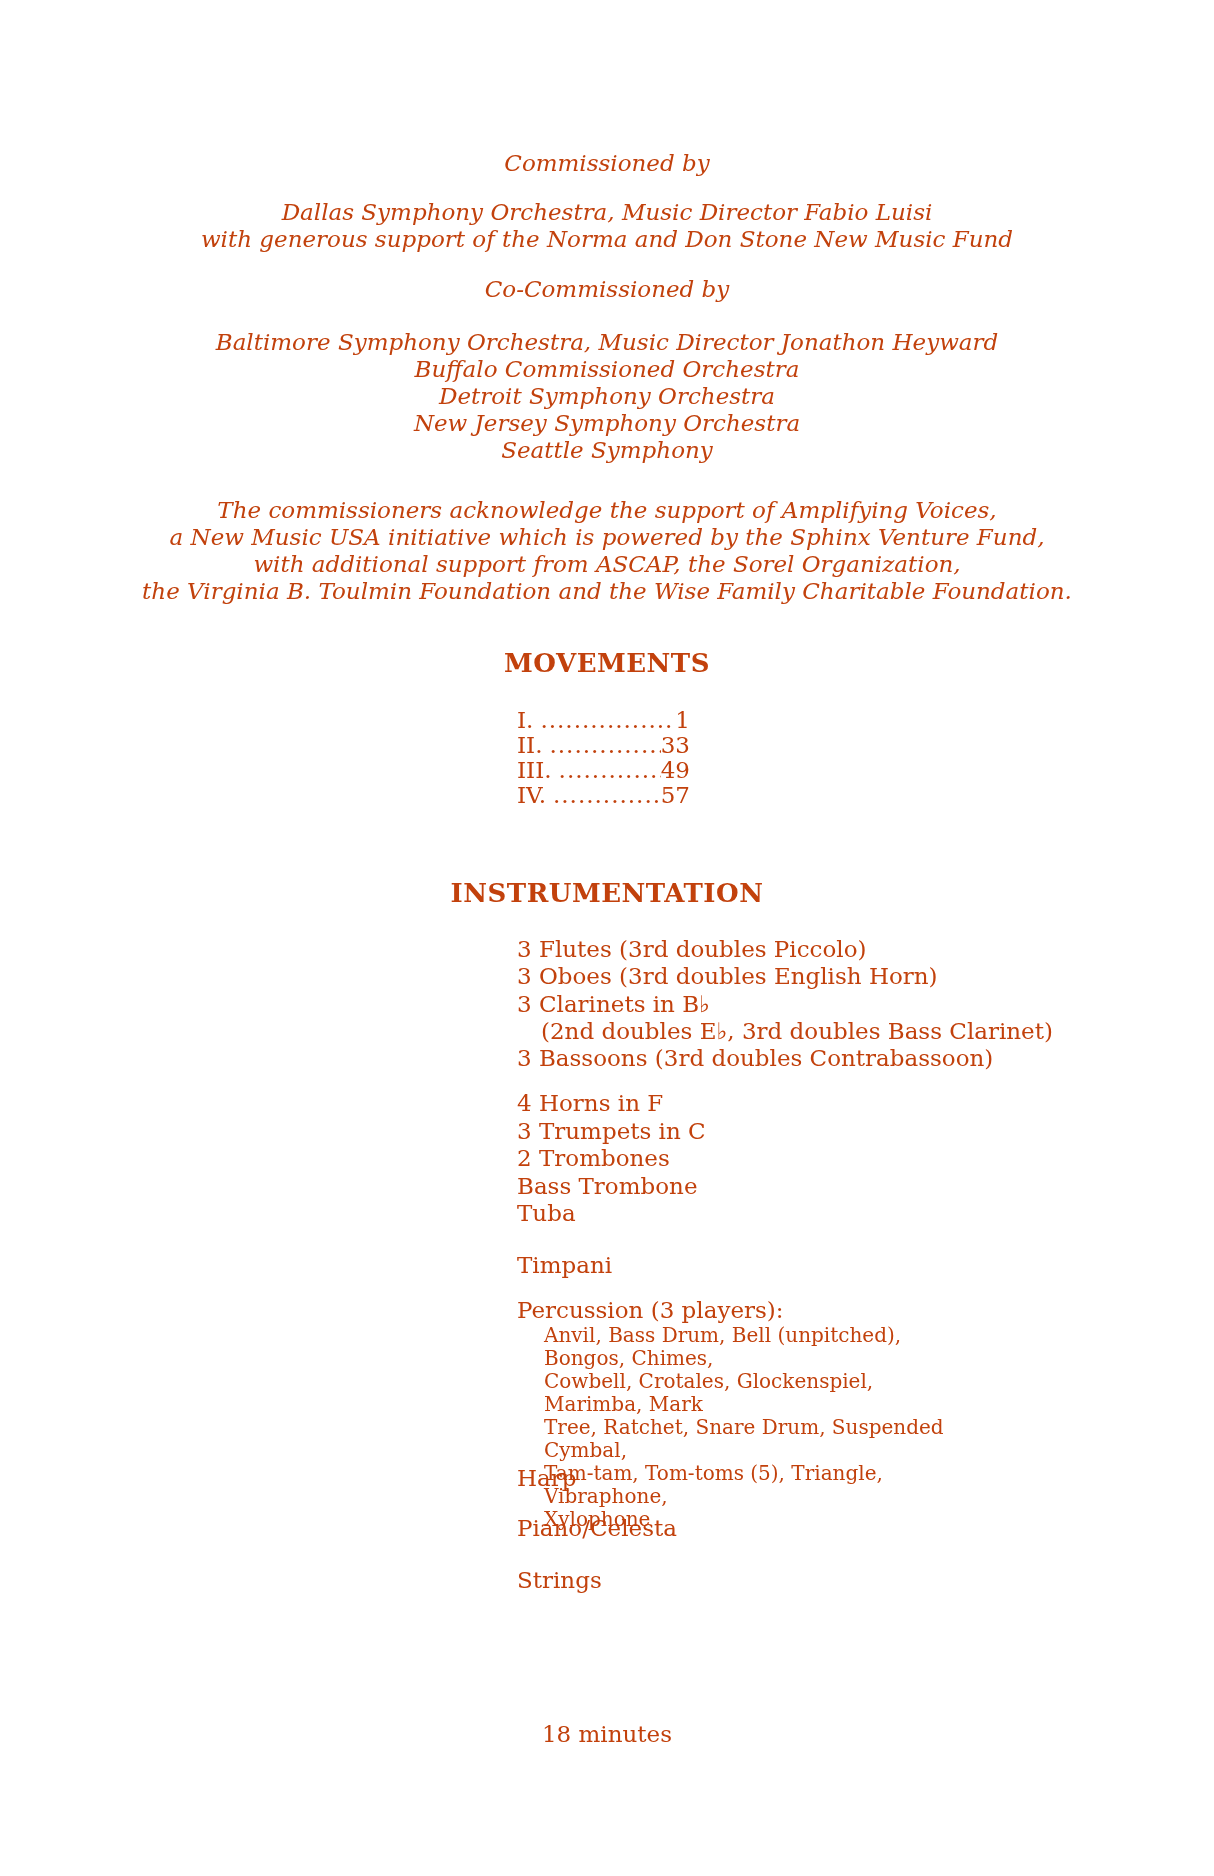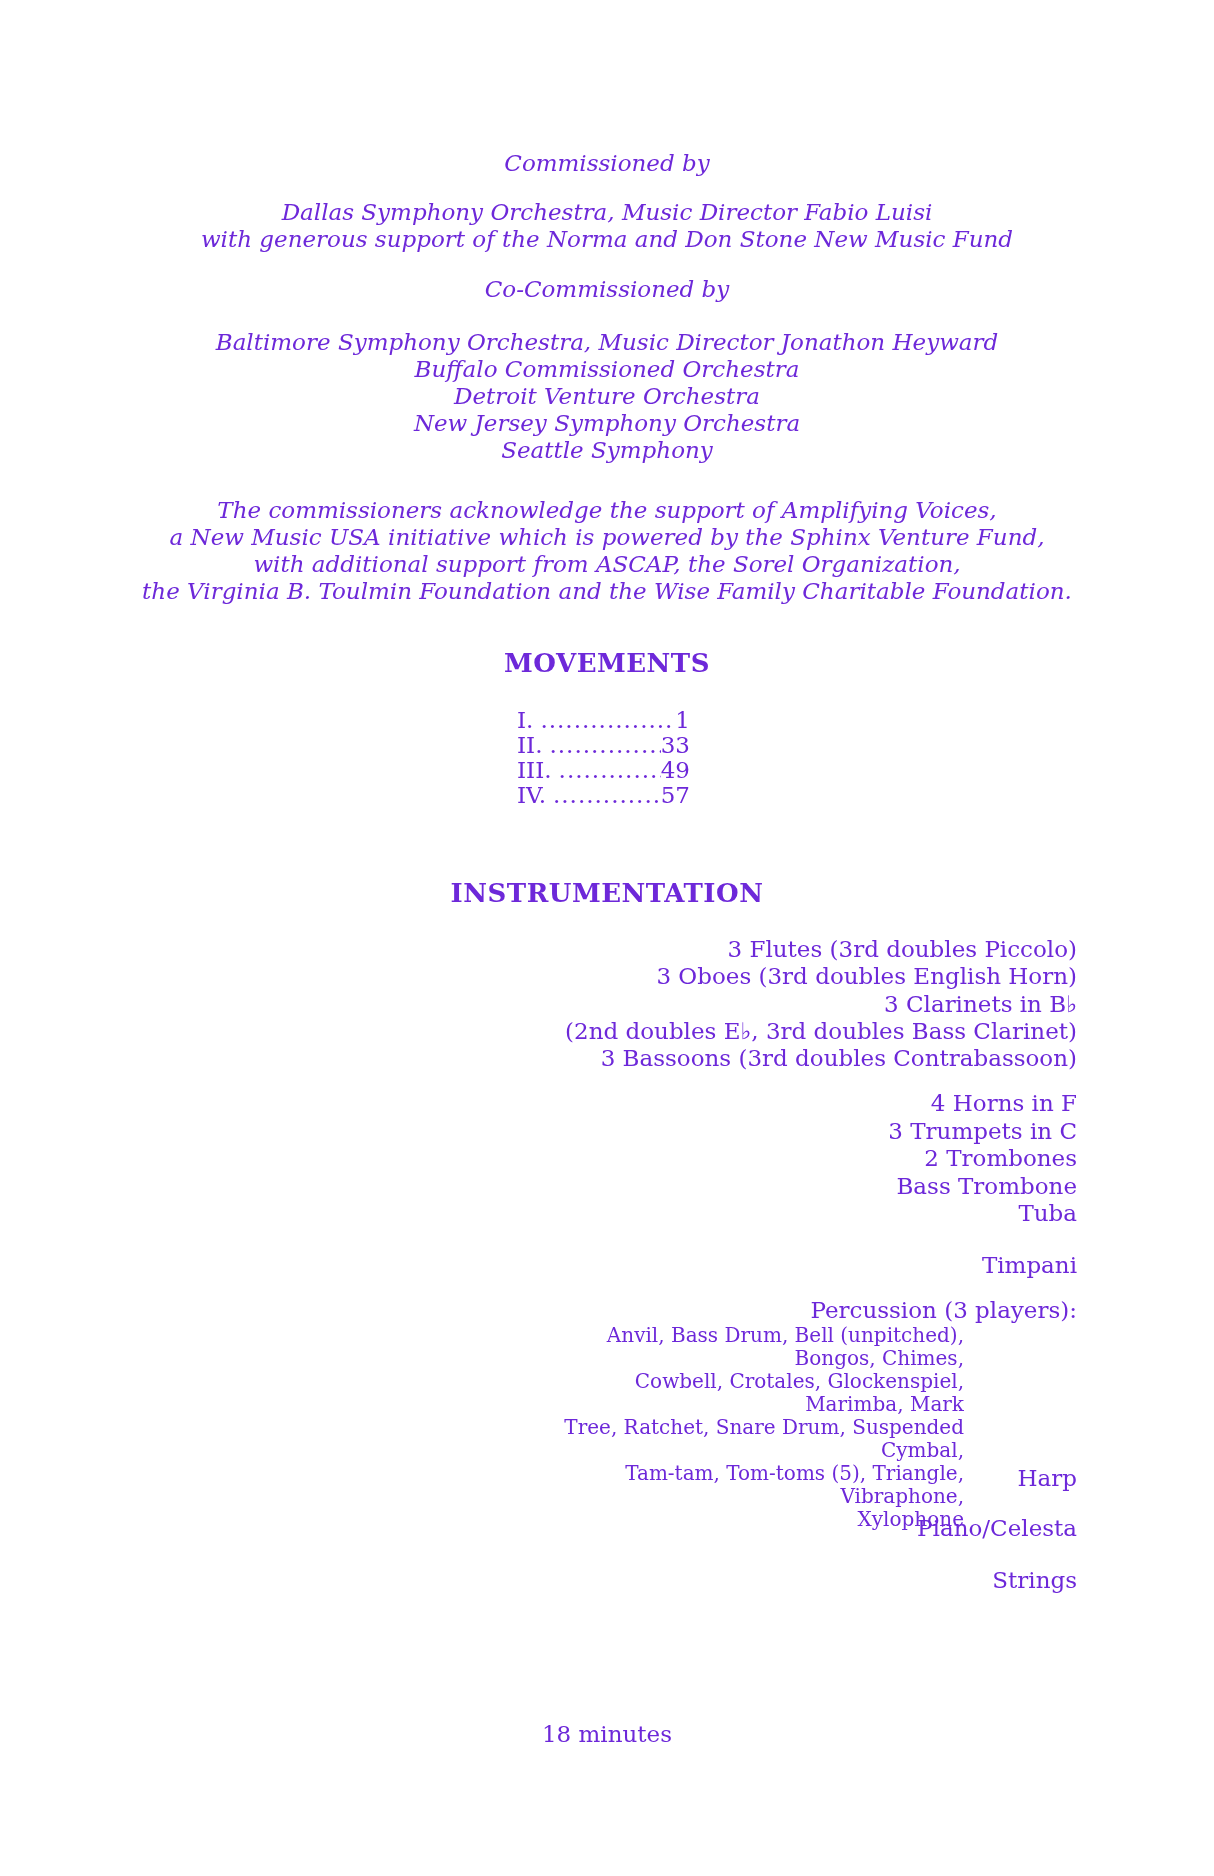--- a/index.html
+++ b/index.html
@@ -1,21 +1,21 @@
 <!DOCTYPE html>
 <html><head>
 <meta charset="utf-8">
 <style>
   html, body { margin: 0; padding: 0; background: #ffffff; }
   .page {
     position: relative;
     width: 1214px;
     height: 1876px;
     background: #ffffff;
-    color: #6d28d9;
+    color: #c2410c;
     font-family: "DejaVu Serif", "Liberation Serif", serif;
     overflow: hidden;
   }
   .abs { position: absolute; left: 0; right: 0; }
 
   
   .ital { font-style: italic; font-size: 23px; line-height: 27px; text-align: center; }
   .block-a { top: 149px; line-height: 28px; }
   .block-b { top: 199px; }
   .block-c { top: 275px; line-height: 28px; }
@@ -40,21 +40,21 @@
   .mv-leader {
     flex: 1;
     overflow: hidden;
     white-space: nowrap;
     padding-left: 7px;
     letter-spacing: 1px;
   }
   .mv-num { white-space: nowrap; }
 
   
-  .inst { position: absolute; left: 517px; width: 560px; font-size: 23px; text-align: right; }
+  .inst { position: absolute; left: 517px; width: 560px; font-size: 23px; }
   .lh27 { line-height: 27.3px; }
   .lh275 { line-height: 27.5px; }
   .indent1 { padding-left: 24px; }
   .woodwinds { top: 936px; }
   .brass { top: 1090px; }
   .timpani { top: 1252px; }
   .percussion { top: 1297px; line-height: 27px; }
   .perc-sub { font-size: 20px; line-height: 23px; padding-left: 27px; width: 420px; }
   .harp { top: 1465px; }
   .piano { top: 1515px; }
@@ -73,21 +73,21 @@
   <div class="abs ital block-b">
     <div>Dallas Symphony Orchestra, Music Director Fabio Luisi</div>
     <div>with generous support of the Norma and Don Stone New Music Fund</div>
   </div>
 
   <div class="abs ital block-c">Co-Commissioned by</div>
 
   <div class="abs ital block-d">
     <div>Baltimore Symphony Orchestra, Music Director Jonathon Heyward</div>
     <div>Buffalo Commissioned Orchestra</div>
-    <div>Detroit Venture Orchestra</div>
+    <div>Detroit Symphony Orchestra</div>
     <div>New Jersey Symphony Orchestra</div>
     <div>Seattle Symphony</div>
   </div>
 
   <div class="abs ital block-e">
     <div>The commissioners acknowledge the support of Amplifying Voices,</div>
     <div>a New Music USA initiative which is powered by the Sphinx Venture Fund,</div>
     <div>with additional support from ASCAP, the Sorel Organization,</div>
     <div>the Virginia B. Toulmin Foundation and the Wise Family Charitable Foundation.</div>
   </div>

